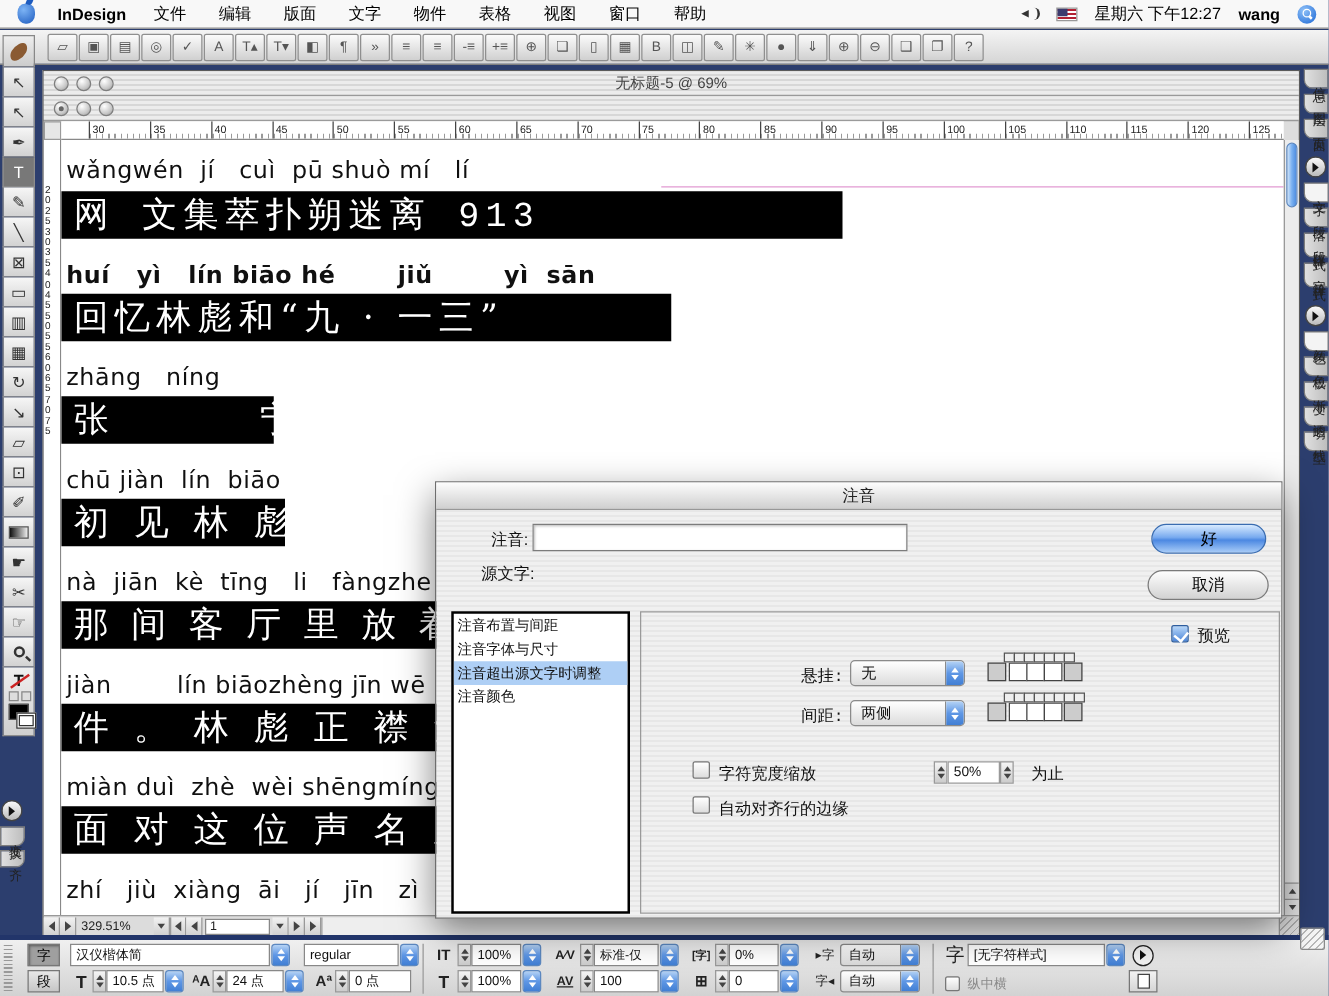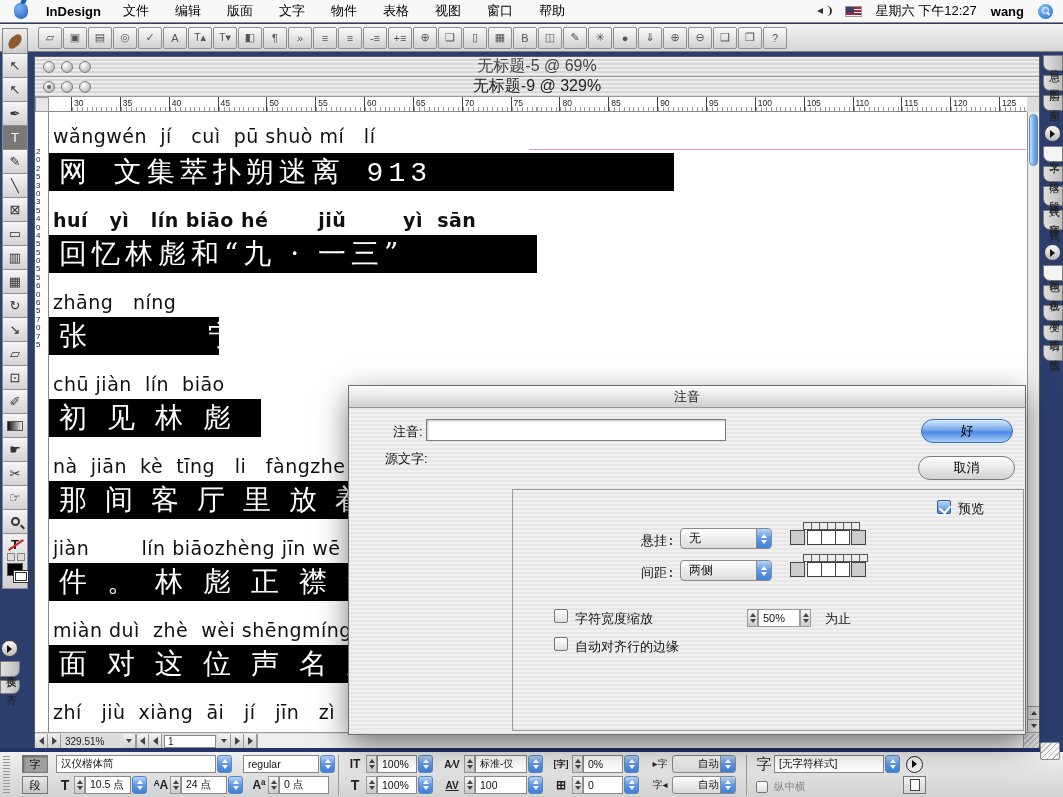--- a/index.html
+++ b/index.html
@@ -37,21 +37,21 @@
     align-items:center; padding-left:38px; z-index:2; }
   .tb-btn { width:24px; height:22px; margin-right:1px; border:1px solid #8f8f8f; border-radius:2px;
     background:linear-gradient(#fbfbfb,#d0d0d0); color:#555; font-size:11px; display:flex;
     align-items:center; justify-content:center; overflow:hidden; white-space:nowrap; }
 
   
   #doc-window { position:absolute; left:34px; top:56px; width:1006px; height:694px;
     border:1px solid #5a5a5a; background:#ddd; z-index:1; }
   .titlebar { height:20px; display:flex; align-items:center; position:relative;
     background:repeating-linear-gradient(180deg,#ececec 0 2px,#d7d7d7 2px 4px); border-bottom:1px solid #9a9a9a; }
-  .titlebar .title { position:absolute; left:0; right:0; text-align:center; font-size:16px; color:#444; }
+  .titlebar .title { position:absolute; left:0; right:0; text-align:center; font-size:12px; color:#444; }
   .titlebar.front .title{ color:#222; }
   .tl-group { display:flex; gap:6px; margin-left:8px; z-index:1; }
   .tl { width:12px; height:12px; border-radius:50%; border:1px solid #7e7e7e;
     background:radial-gradient(circle at 35% 30%, #fff, #c9c9c9 60%, #969696); position:relative; }
   .tl.dot::after { content:""; position:absolute; left:3px; top:3px; width:4px; height:4px; border-radius:50%; background:#666; }
 
   #corner-box { position:absolute; left:0; top:40px; width:14px; height:15px; background:#e6e6e6; border:1px solid #9a9a9a; }
   #h-ruler { position:absolute; left:14px; top:40px; right:12px; height:15px; background:#fff;
     border-bottom:1px solid #888; display:flex; overflow:hidden; padding-left:22px; }
   .hr-cell { flex:none; width:48.85px; height:100%; position:relative; border-left:1px solid #444;
@@ -65,21 +65,21 @@
 
   #canvas { position:absolute; left:14px; top:55px; right:12px; bottom:17px; background:#fff; overflow:hidden; }
   .pink-guide { position:absolute; top:37px; left:480px; right:0; height:1px; background:#e29ad2; }
   .pinyin { position:absolute; left:4px; white-space:pre; font-family:"DejaVu Sans", sans-serif;
     font-size:19px; color:#101010; letter-spacing:0.5px; }
   .hanzi-bar { position:absolute; left:0; height:38px; background:#000; color:#fff; display:flex;
     align-items:center; padding-left:10px; white-space:pre; font-family:"DejaVu Serif", serif; font-size:28px; }
   .b1{ top:41px;  width:625px; letter-spacing:5px;font-family:Liberation Mono, monospace; }
   .b2{ top:123px; width:488px; letter-spacing:5px; }
   .b3{ top:205px; width:170px; letter-spacing:56px; }
-  .b4{ top:287px; width:212px; letter-spacing:20px; }
+  .b4{ top:287px; width:179px; letter-spacing:20px; }
   .b5{ top:369px; width:580px; letter-spacing:18px; }
   .b6{ top:451px; width:600px; letter-spacing:20px; }
   .b7{ top:533px; width:580px; letter-spacing:20px; }
   .p1{ top:13px; } .p2{ top:97px;font-weight:bold; } .p3{ top:179px; } .p4{ top:261px; }
   .p5{ top:343px; } .p6{ top:425px; } .p7{ top:507px; } .p8{ top:589px; }
 
   #v-scroll { position:absolute; right:0; top:55px; width:12px; bottom:17px; background:#ececec; border-left:1px solid #999; }
   .v-thumb { position:absolute; left:1px; top:2px; width:9px; height:52px; border-radius:5px;
     background:linear-gradient(90deg,#cfe4fa,#79b0f0 50%,#4f8de0); border:1px solid #5c88c0; }
   .scroll-arrows { position:absolute; bottom:0; left:0; width:100%; }
@@ -186,21 +186,21 @@
     display:flex; align-items:center; padding-left:4px; }
 
   
   #bottom-panel { position:absolute; left:0; top:748px; width:1063px; height:49px;
     border-top:4px solid #22356a; background:linear-gradient(#f0f0f0,#d2d2d2); z-index:6; font-size:10.5px; color:#111; }
   .bp { position:absolute; height:18px; display:flex; align-items:center; }
   .bp-field { background:#fff; border:1px solid #888; height:18px; display:flex; align-items:center;
     padding:0 4px; white-space:nowrap; overflow:hidden; }
   .bp-icon { font-size:12px; font-weight:bold; color:#222; display:flex; align-items:flex-end; justify-content:center; }
   .bp-ddown { height:18px; border:1px solid #8a8a8a; border-radius:3px; background:linear-gradient(#fff,#d8d8d8);
-    display:flex; align-items:center;text-align:right; }
+    display:flex; align-items:center; }
   .bp-ddown .dd-text { flex:1; padding-left:6px; }
   .bp-ddown .bstep { height:16px; border:none; border-left:1px solid #8a8a8a; border-radius:0 2px 2px 0; }
   .mode-btn { width:26px; height:18px; border:1px solid #777; display:flex; align-items:center; justify-content:center;
     font-size:11px; background:linear-gradient(#e8e8e8,#c6c6c6); }
   .mode-btn.pressed { background:#9f9f9f; box-shadow:inset 1px 1px 2px rgba(0,0,0,.4); color:#000; }
   .vdiv { position:absolute; top:3px; height:40px; width:1px; background:#9a9a9a; }
   .handle { position:absolute; left:3px; top:4px; width:7px; height:38px;
     background:repeating-linear-gradient(180deg,#999 0 1px,transparent 1px 3px); }
   .round-play { width:17px; height:17px; border-radius:50%; border:1.5px solid #222; background:#f2f2f2;
     display:flex; align-items:center; justify-content:center; }
@@ -274,21 +274,20 @@
         <span class="tl" data-name="zoom-button"></span>
       </span>
       <span class="title" data-name="background-window-title">无标题-5 @ 69%</span>
     </div>
     <div class="titlebar front" data-name="active-window-titlebar">
       <span class="tl-group">
         <span class="tl dot" data-name="close-button"></span>
         <span class="tl" data-name="minimize-button"></span>
         <span class="tl" data-name="zoom-button"></span>
       </span>
-      <span class="title" data-name="active-window-title">无标题-9 @ 329%</span>
     </div>
 
     <div id="corner-box" data-name="ruler-corner"></div>
     <div id="h-ruler" data-name="horizontal-ruler">
       <span style="display:flex">
 
       <span class="hr-cell">
             <span>30</span>
           </span>
           <span class="hr-cell">
@@ -548,20 +547,29 @@
     </div>
     <span class="dlg-label" style="left:44px;top:37px" data-name="ruby-label">注音:</span>
     <div id="ruby-input" data-name="ruby-text-input"></div>
     <span class="dlg-label" style="left:36px;top:64px" data-name="source-text-label">源文字:</span>
 
     <button class="aqua-btn" id="ok-btn" data-name="ok-button">好</button>
     <button class="aqua-btn" id="cancel-btn" data-name="cancel-button">取消</button>
     <span class="cb checked" style="left:588px;top:114px" data-name="preview-checkbox"></span>
     <span class="dlg-label" style="left:609px;top:114px" data-name="preview-label">预览</span>
 
+    <div id="listbox" data-name="ruby-settings-list">
+      <div>
+
+      <div class="lb-item" data-name="list-item">注音布置与间距</div>
+          <div class="lb-item" data-name="list-item">注音字体与尺寸</div>
+          <div class="lb-item active" data-name="list-item">注音超出源文字时调整</div>
+          <div class="lb-item" data-name="list-item">注音颜色</div>
+        </div>
+    </div>
 
     <div id="dlg-panel" data-name="ruby-overhang-panel">
       <span class="drow-label" style="left:128px;top:42px" data-name="overhang-label">悬挂:</span>
       <div class="dropdown" style="left:167px;top:38px" data-name="overhang-dropdown">
         <span class="dd-text">无</span>
         <span class="bstep" data-name="dropdown-stepper">
             <i class="t-up"></i>
             <i class="t-down"></i>
           </span>
       </div>

